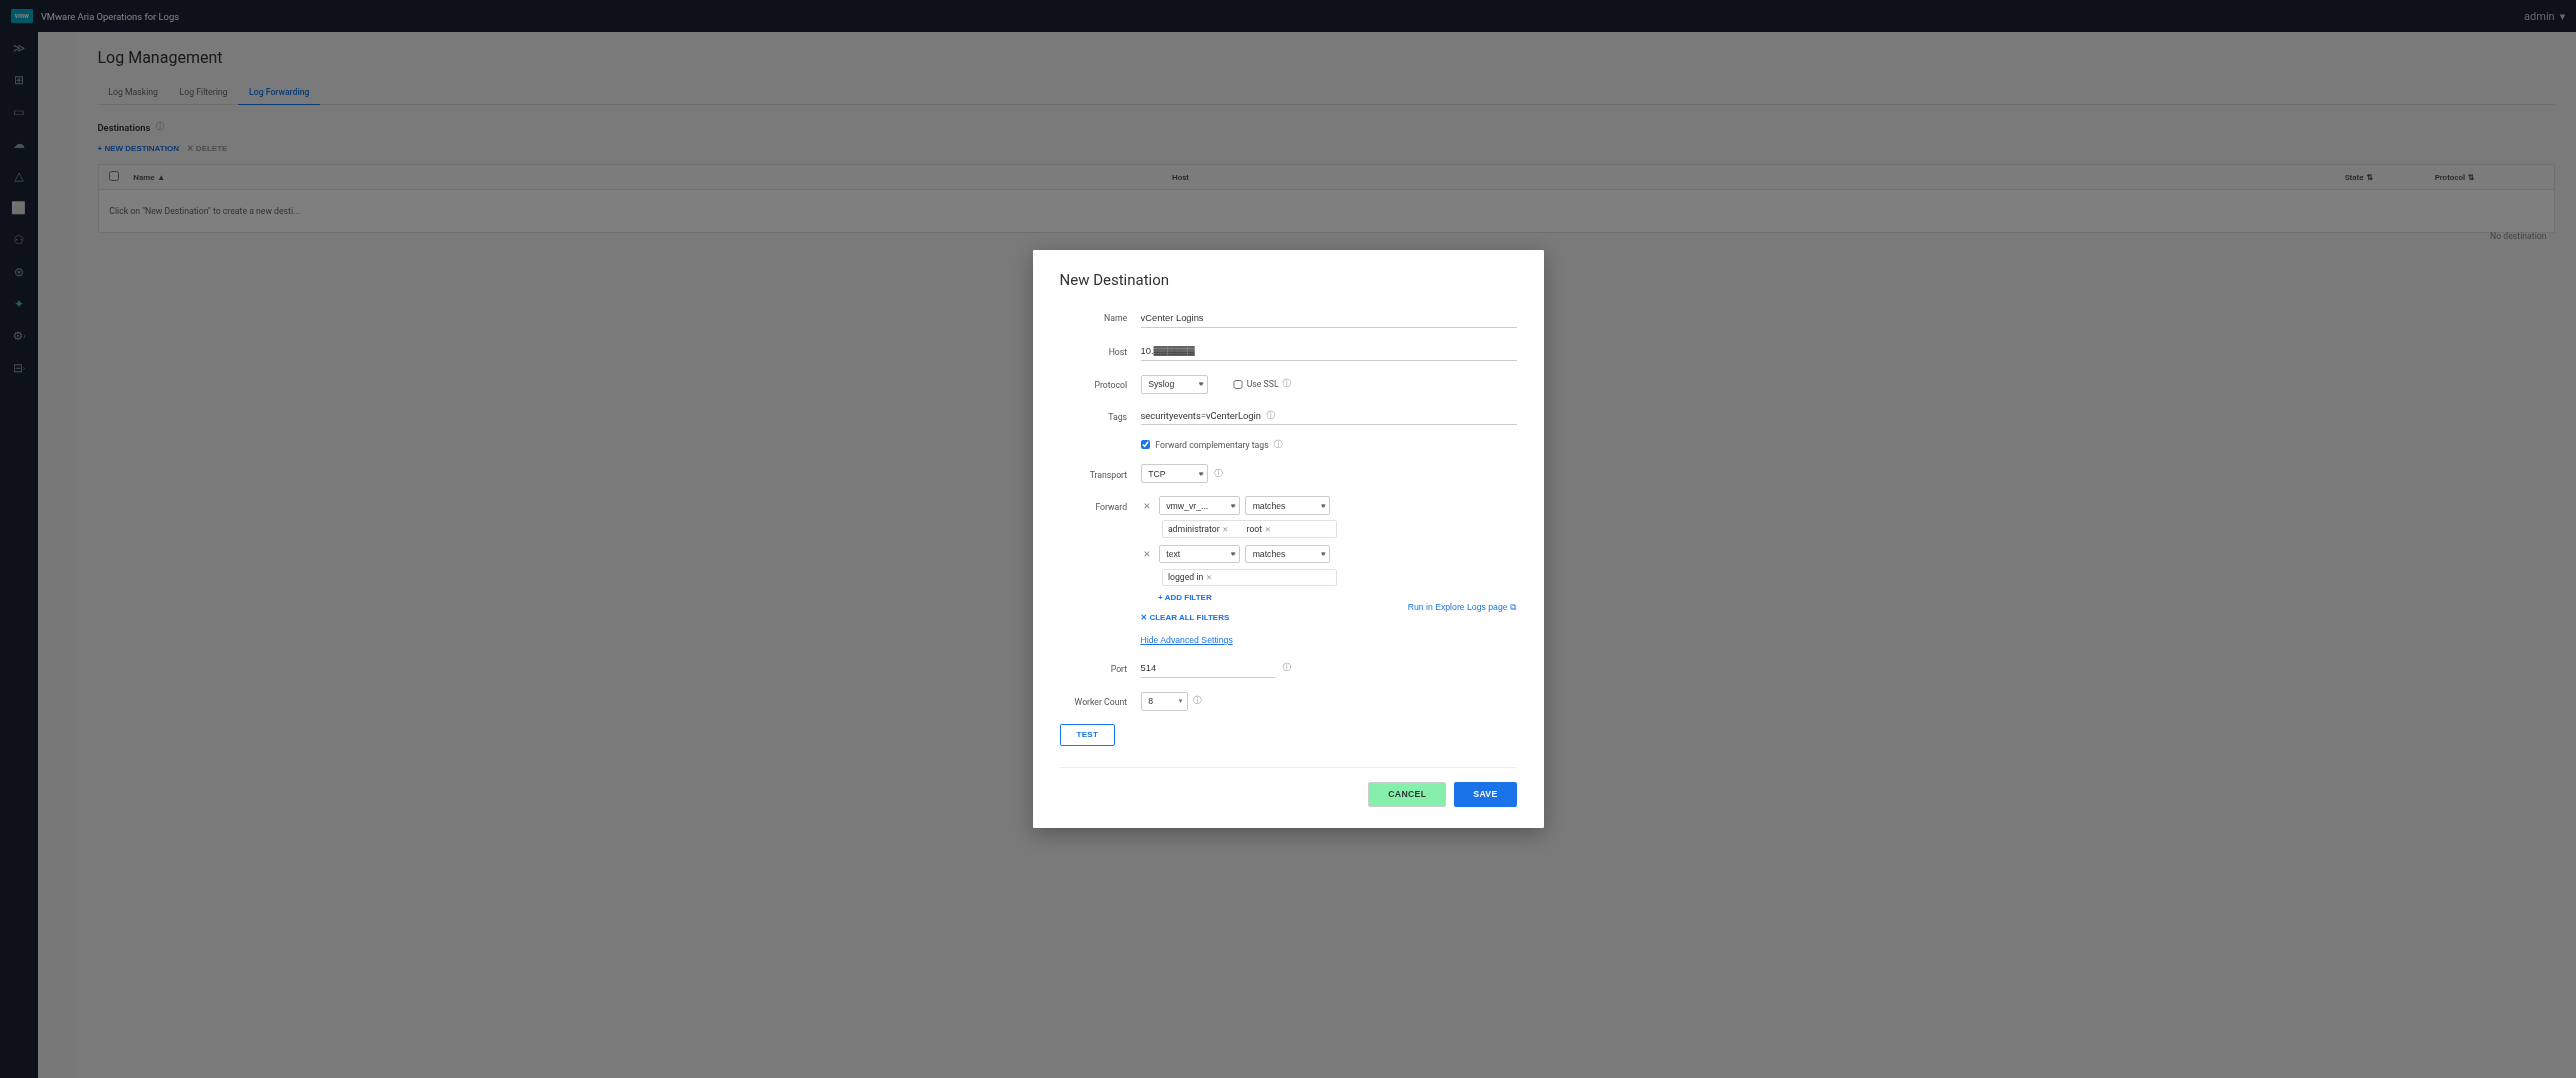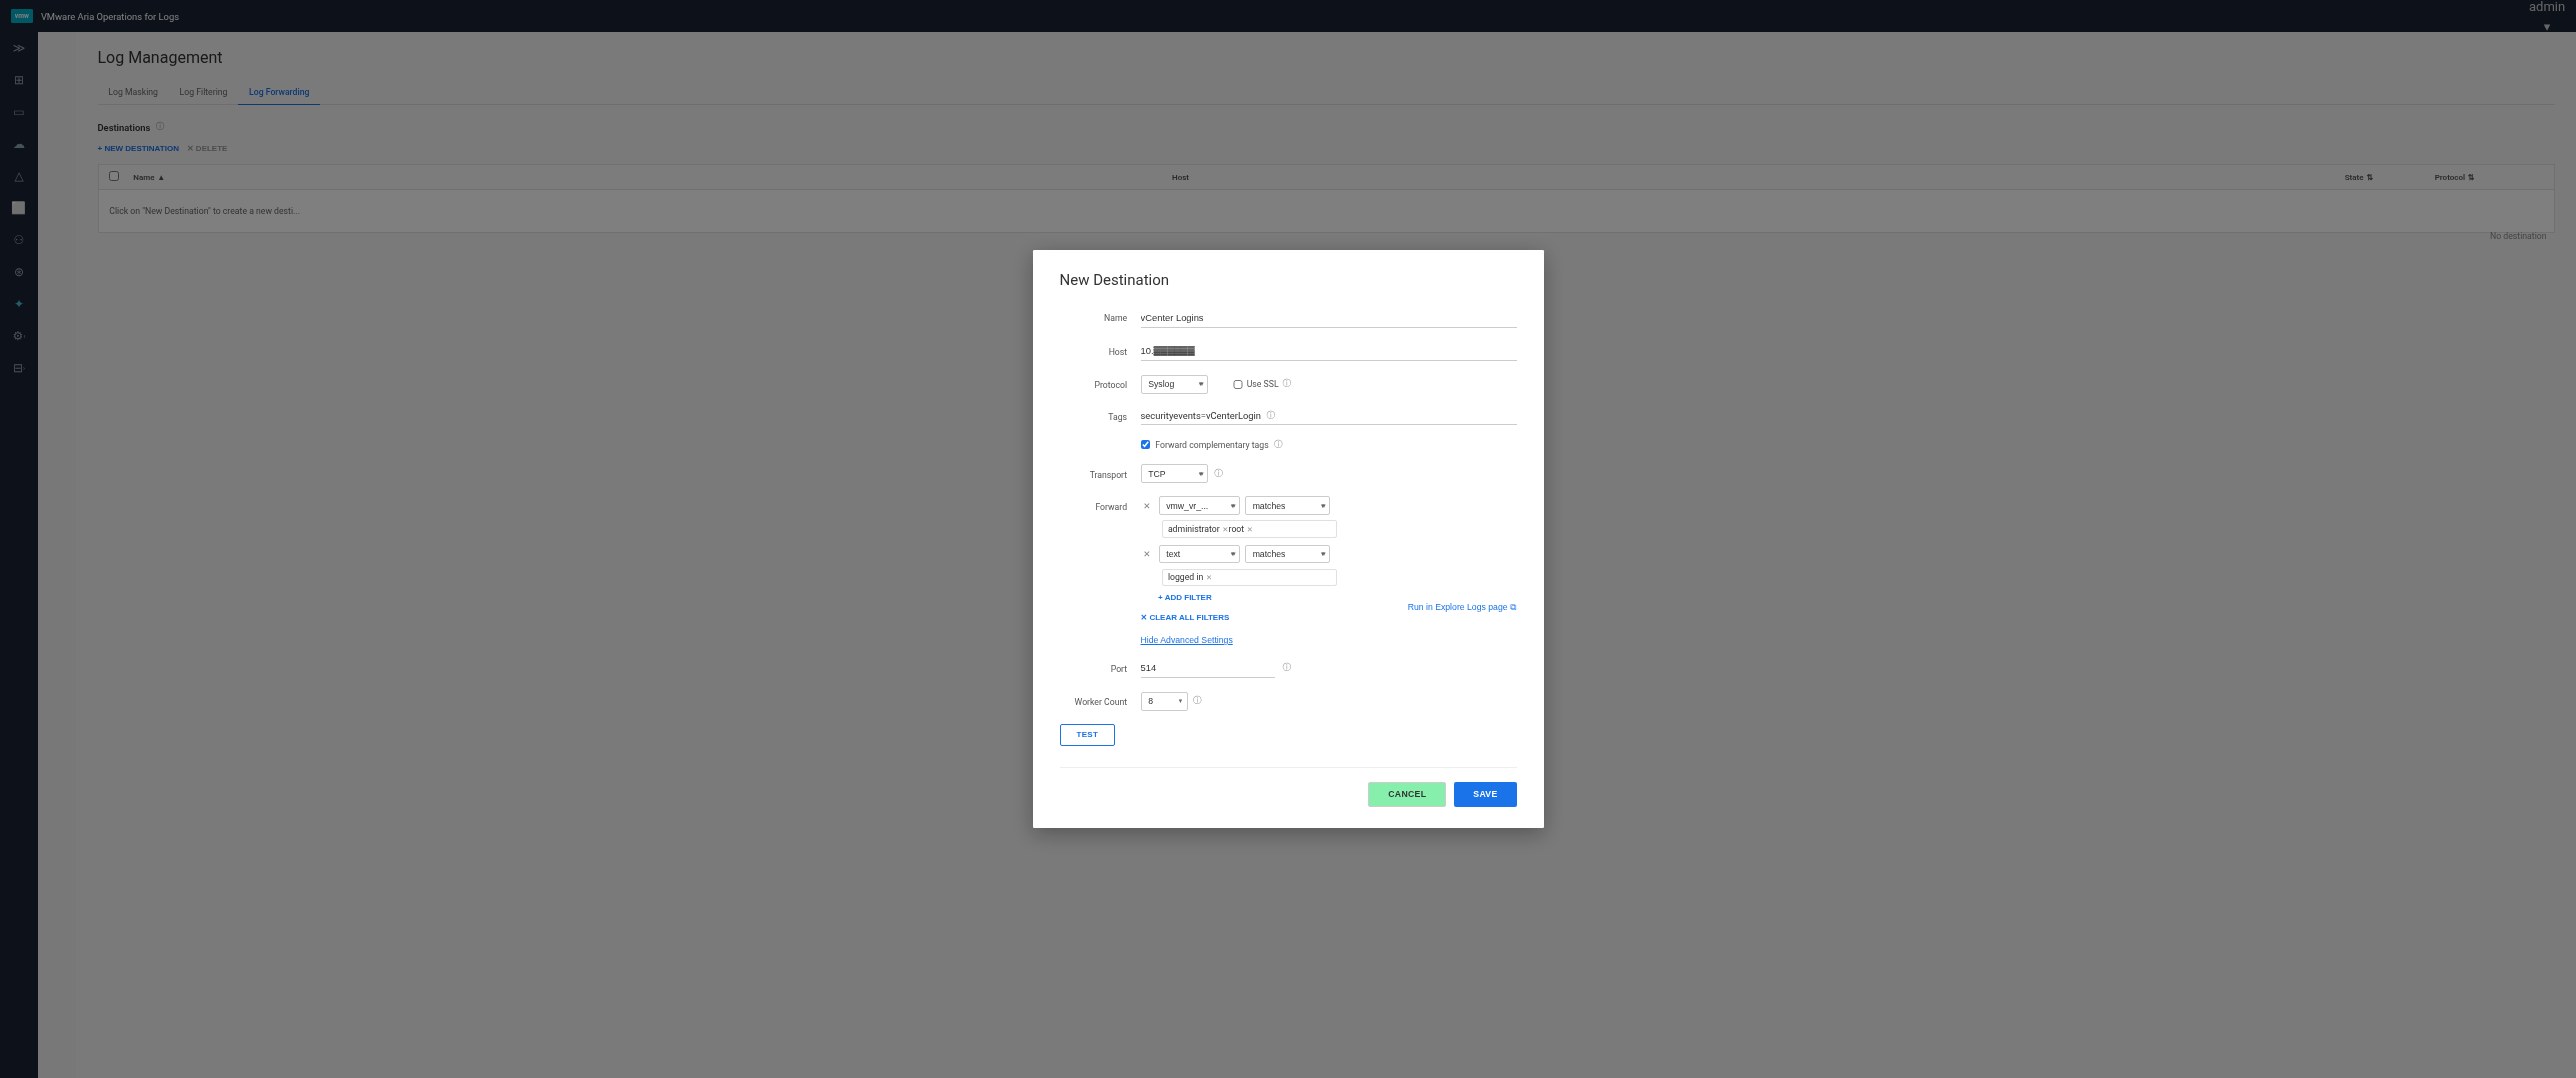--- a/index.html
+++ b/index.html
@@ -51,25 +51,24 @@
       margin-right: 8px;
       border-radius: 1.3px;
     }
     .topbar-title {
       color: white;
       font-size: 9.4px;
     }
     .topbar-user {
       margin-left: auto;
       color: #ccc;
-      font-size: 13px;
+      font-size: 11px;
       display: flex;
       align-items: center;
       gap: 5px;
-      flex-direction: column;
     }
 
     
     .main-content {
       margin-left: 38px;
       margin-top: 32px;
       flex: 1;
       padding: 16px 21.5px;
       background: #f5f5f5;
       overflow: auto;
@@ -333,21 +332,21 @@
       padding: 3.4px 16px 3.4px 6.7px;
       font-size: 8.7px;
       color: #333;
       background: white;
       cursor: pointer;
       min-width: 67px;
     }
     .filter-tags {
       display: flex;
       align-items: center;
-      gap: 0;
+      gap: 18px;
       flex-wrap: wrap;
       border: 0.7px solid #e0e0e0;
       border-radius: 2px;
       padding: 2.7px 5.4px;
       min-width: 175px;
       background: white;
       margin-left: 21px;
     }
     .filter-tag {
       display: flex;

